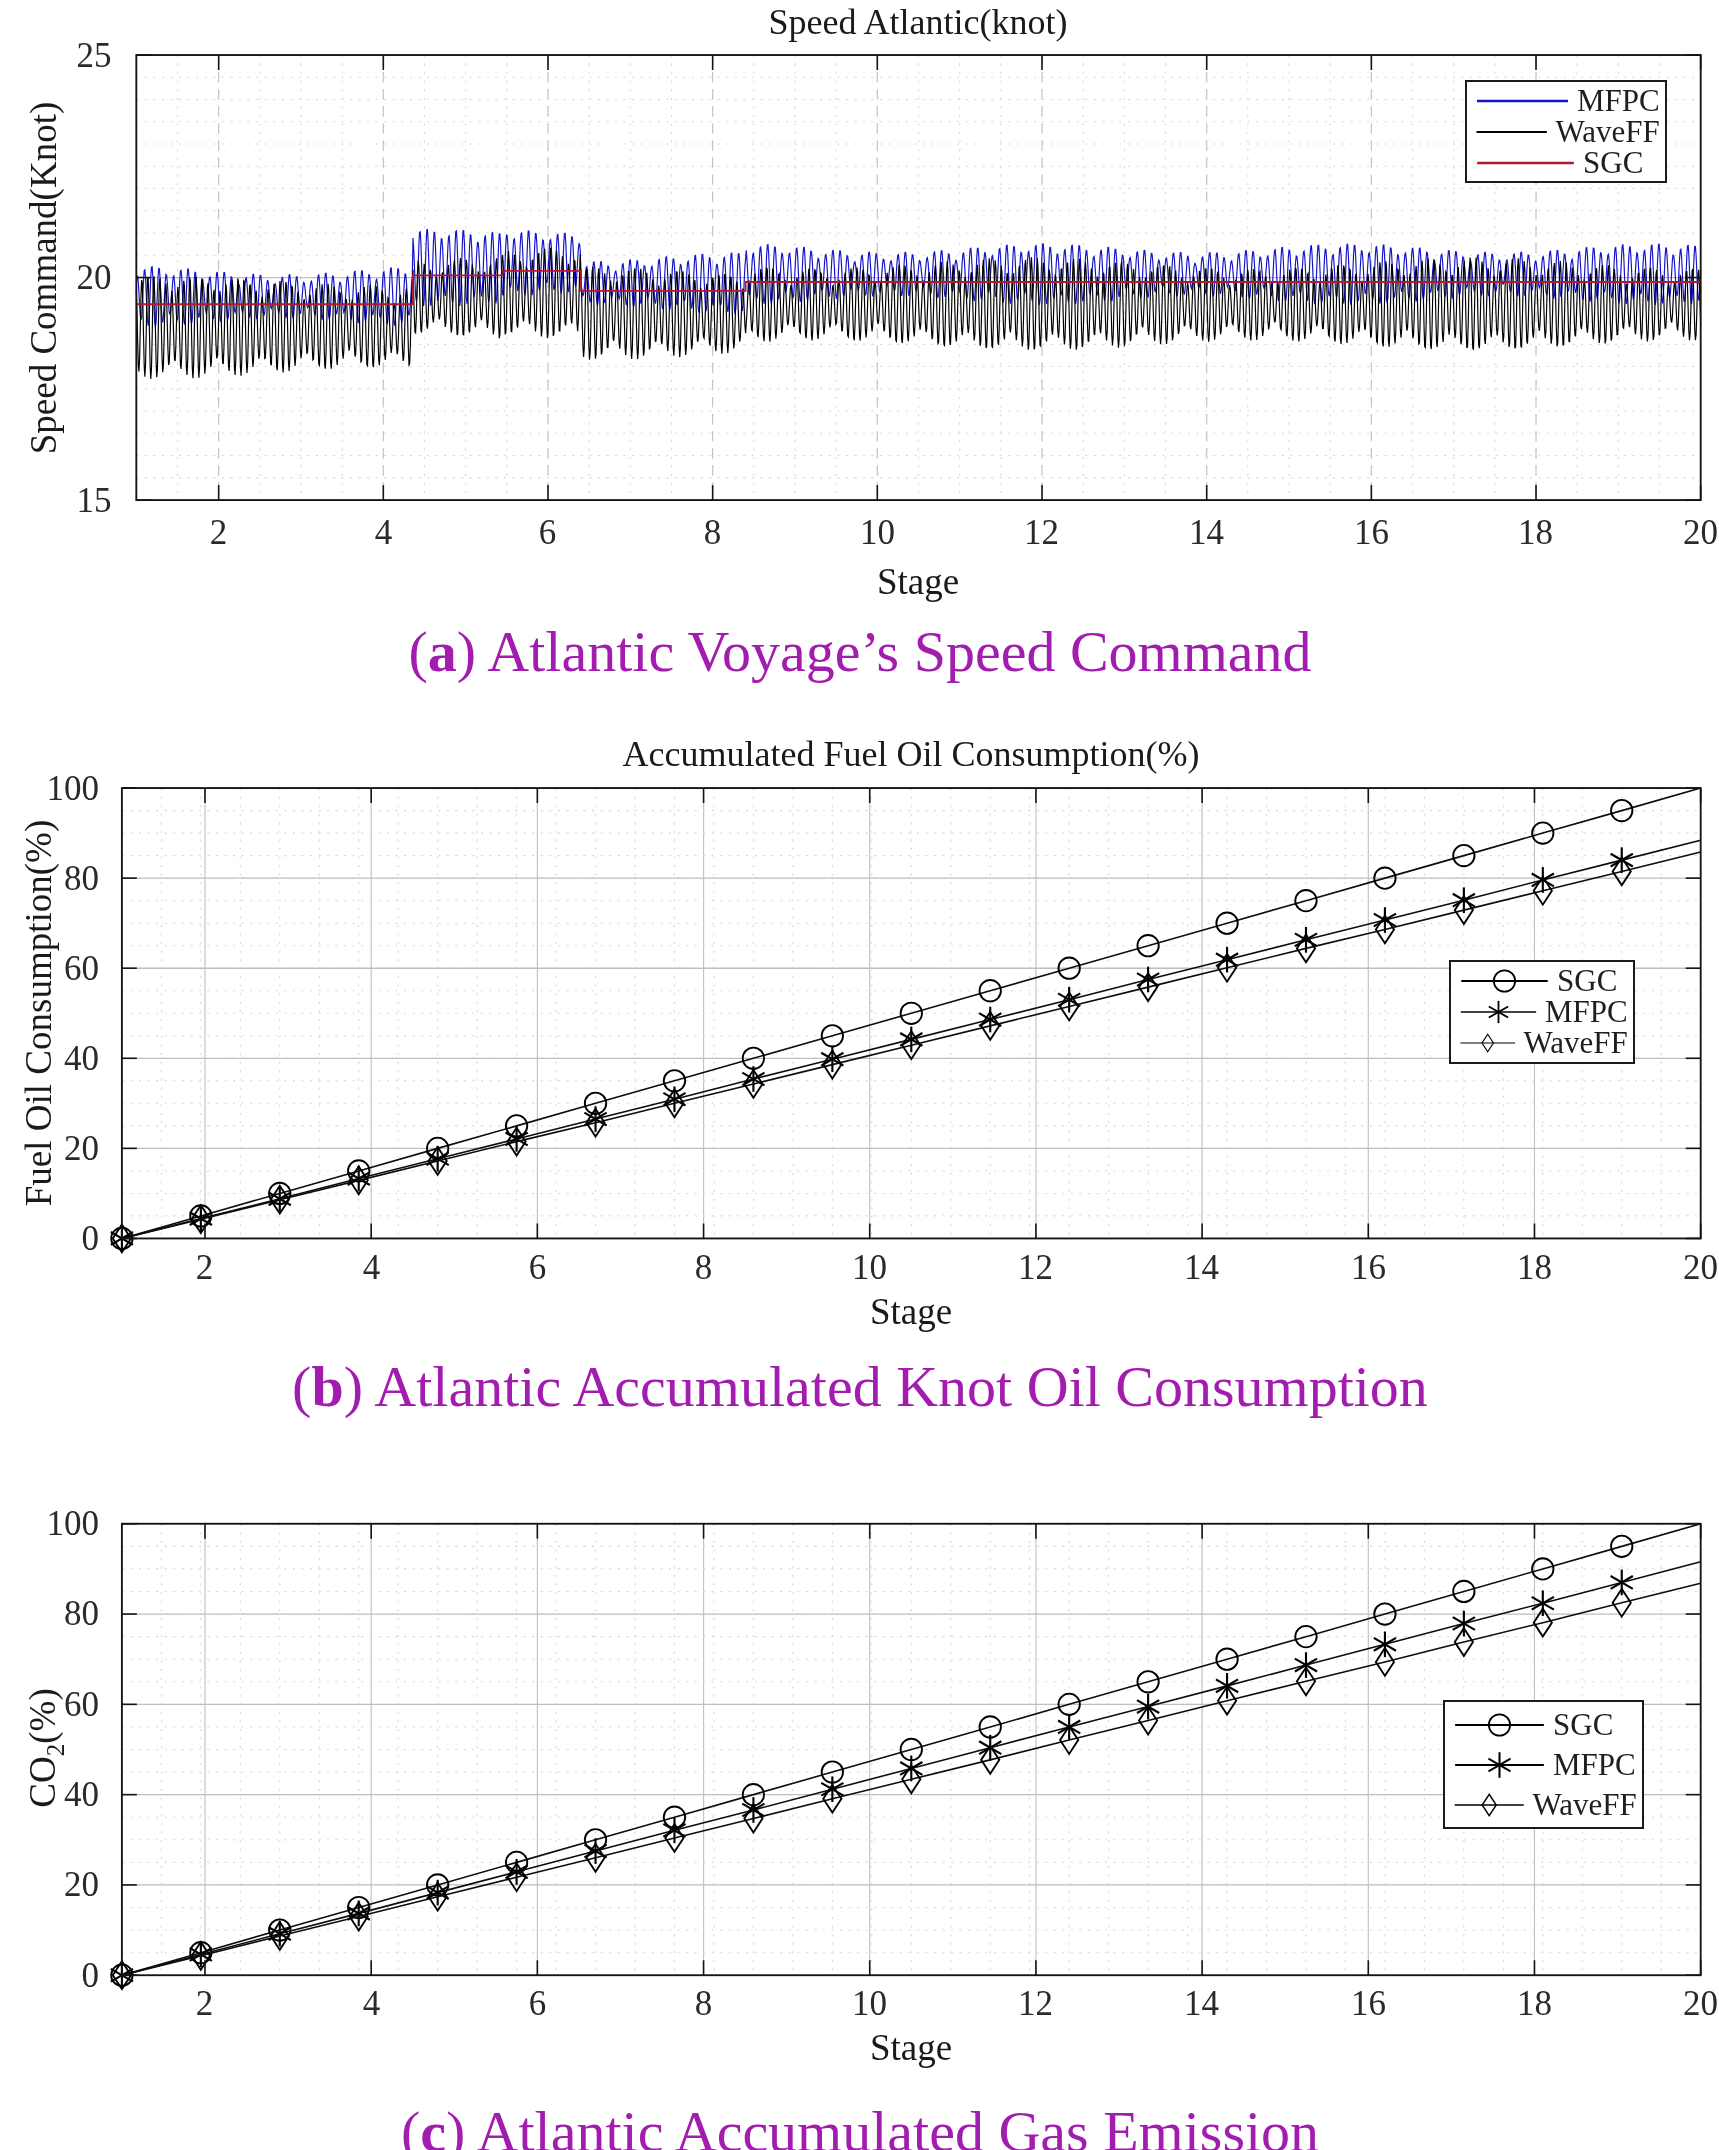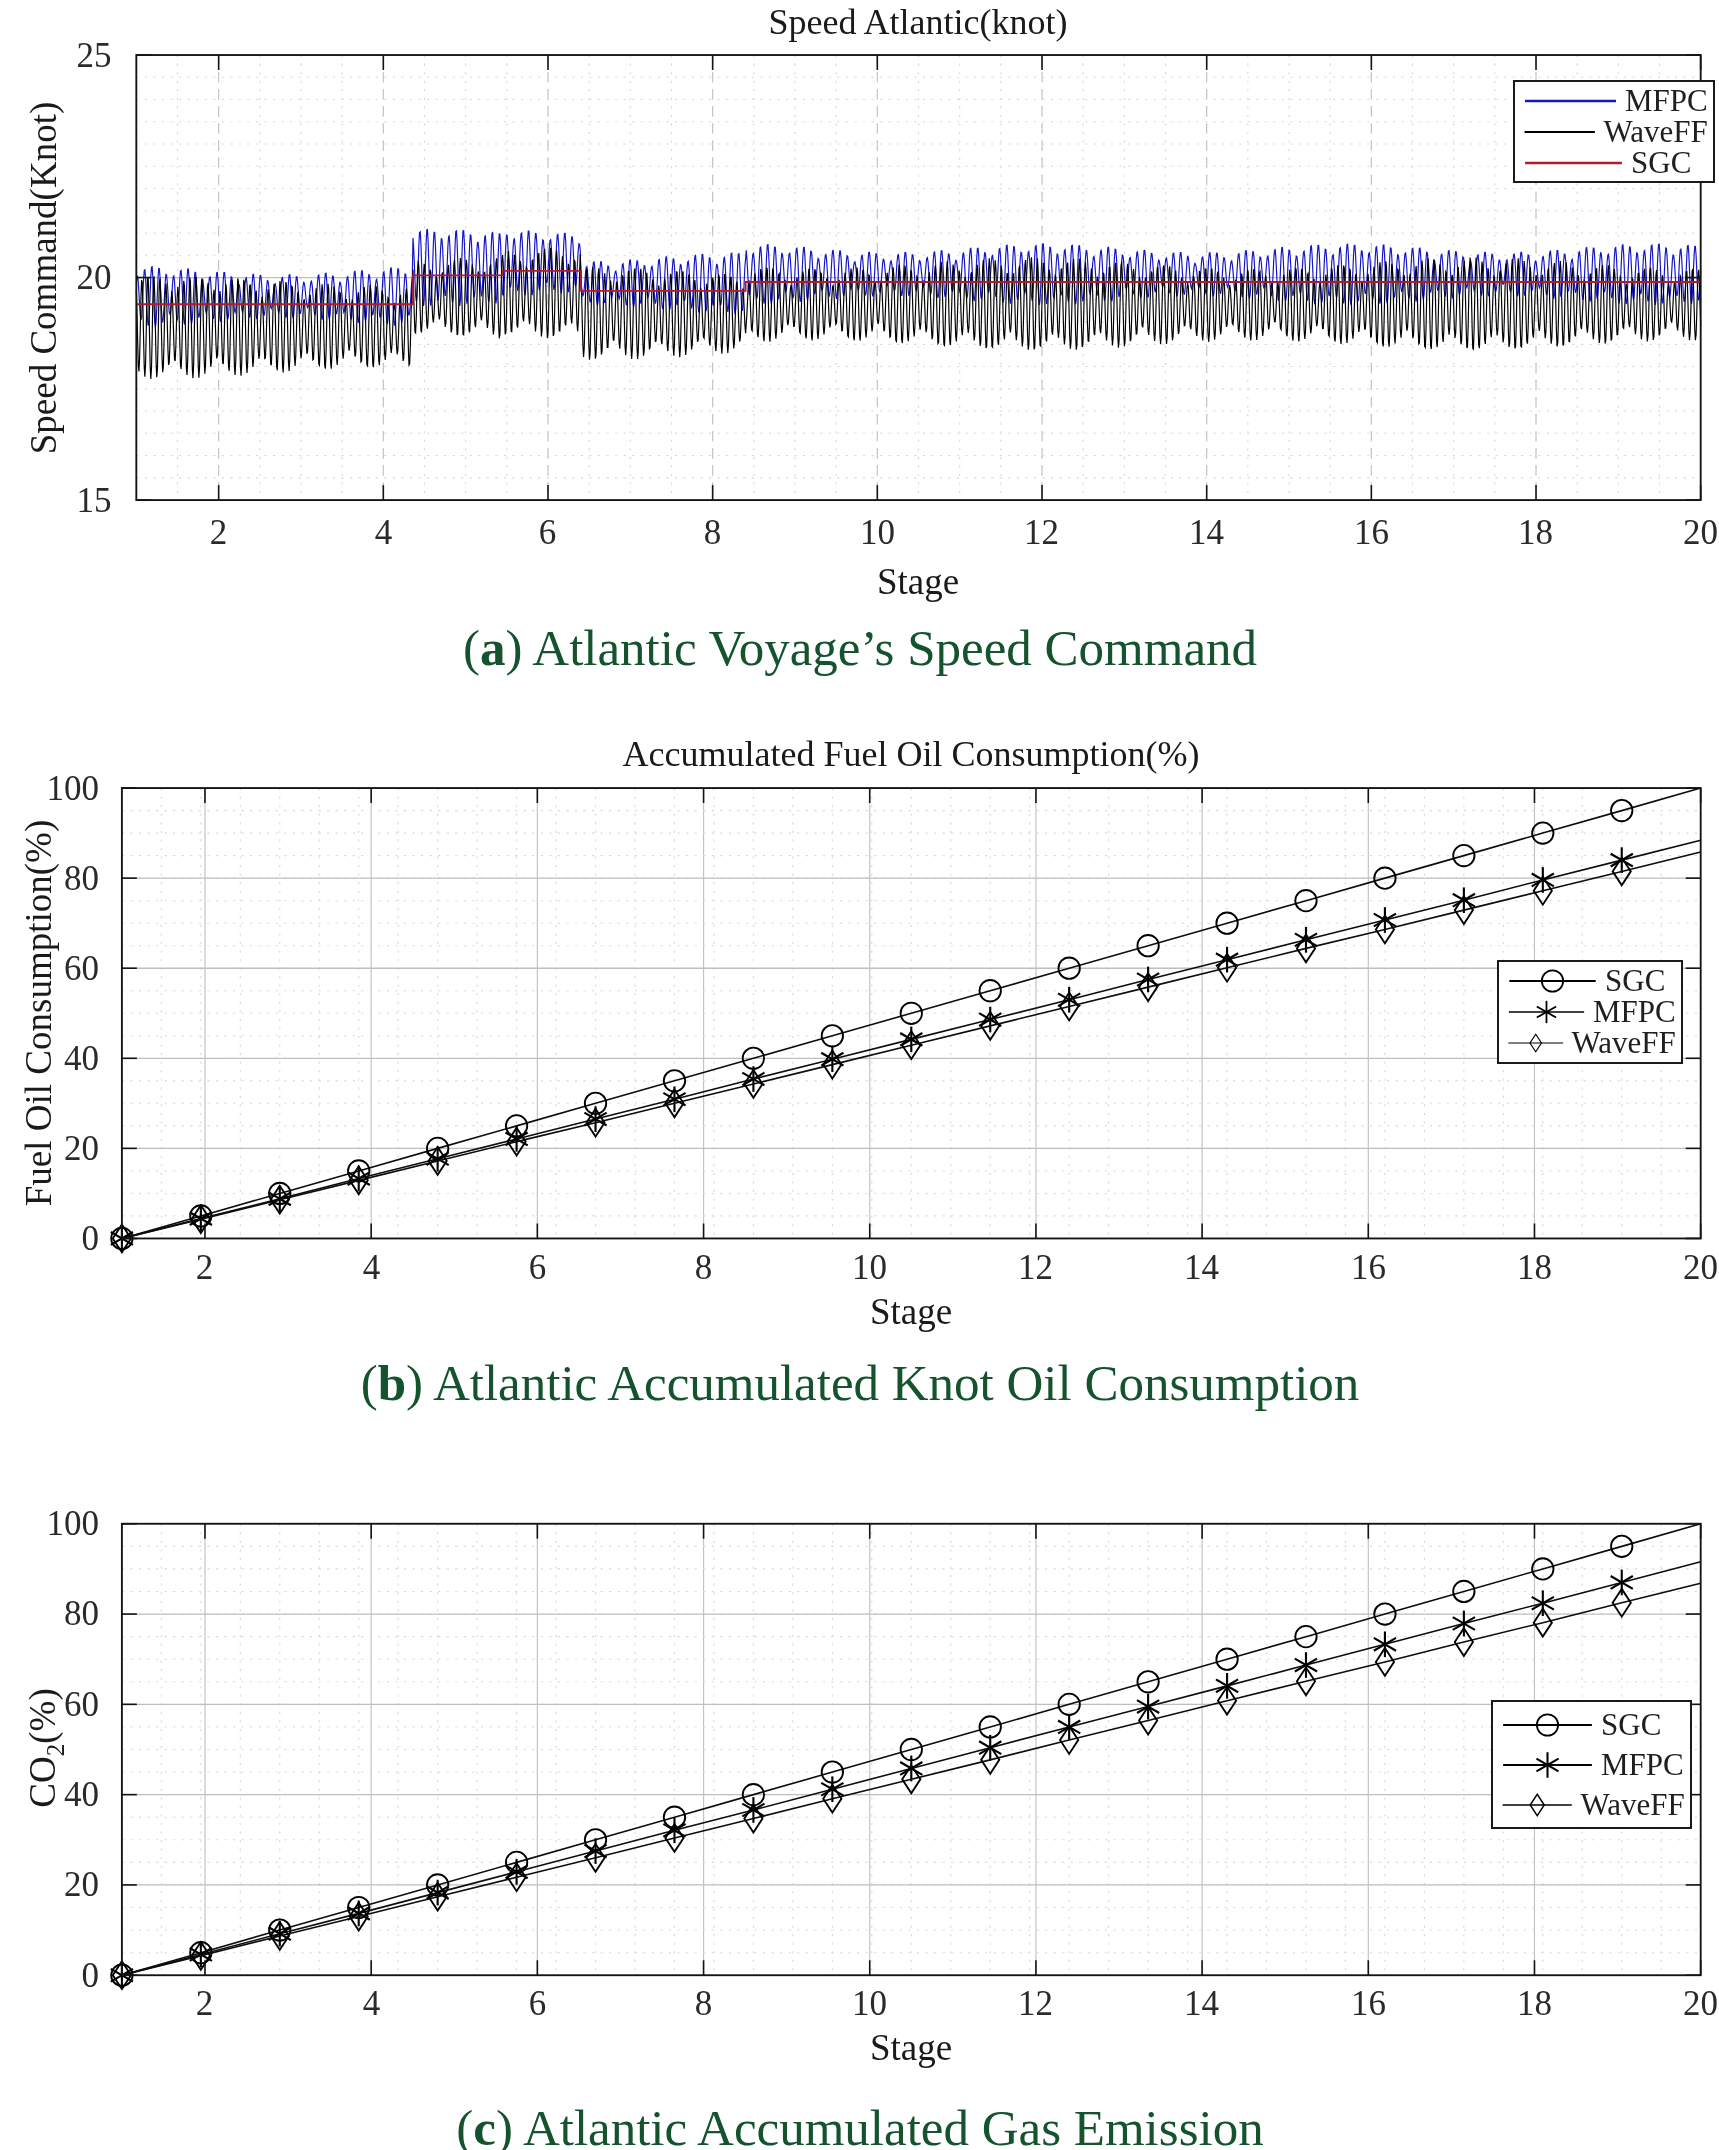--- a/index.html
+++ b/index.html
@@ -4,24 +4,24 @@
 <style>
   html,body{margin:0;padding:0;background:#ffffff;}
   body{width:1720px;height:2151px;position:relative;font-family:"Liberation Serif","DejaVu Serif",serif;color:#111;}
   #figure{position:absolute;left:0;top:0;width:1720px;height:2151px;background:#ffffff;overflow:hidden;}
   #plot-svg{position:absolute;left:0;top:0;}
   #labels{position:absolute;left:0;top:0;width:100%;height:100%;pointer-events:none;}
   .plot-title{position:absolute;transform:translateX(-50%);font-size:36px;line-height:1;white-space:nowrap;color:#1a1a1a;}
   .axis-xlabel{position:absolute;transform:translateX(-50%);font-size:37px;line-height:1;color:#1a1a1a;}
   .axis-ylabel{position:absolute;transform:translate(-50%,-50%) rotate(-90deg);font-size:37px;line-height:1;white-space:nowrap;color:#1a1a1a;}
   .axis-ylabel sub{font-size:0.68em;}
-  .caption{position:absolute;left:50%;transform:translateX(-50%);font-size:51px;line-height:1;white-space:nowrap;color:#14532d;}
+  .caption{position:absolute;left:50%;transform:translateX(-50%);font-size:58px;line-height:1;white-space:nowrap;color:#a21caf;}
   .caption b{font-weight:bold;}
   .tick-label{position:absolute;font-size:35px;line-height:43px;height:43px;color:#2a2a2a;}
-  .legend{position:absolute;background:#ffffff;border:2.1px solid #1a1a1a;box-sizing:border-box;padding:3.2px 5.3px 1.1px 7.5px;margin-left:48px;}
+  .legend{position:absolute;background:#ffffff;border:2.1px solid #1a1a1a;box-sizing:border-box;padding:3.2px 5.3px 1.1px 7.5px;}
   .legend-row{display:flex;align-items:center;}
   .legend-row .legend-label{font-size:31px;color:#1f1f1f;white-space:nowrap;padding-left:7.5px;}
 </style>
 </head>
 <body>
 
 <div id="figure">
   <svg id="plot-svg" width="1720" height="2151" viewBox="0 0 3219 4026" xmlns="http://www.w3.org/2000/svg">
       <g>
         <line x1="332.1" y1="103" x2="332.1" y2="936" stroke="#d7d7d7" stroke-width="2" stroke-dasharray="4 12"></line>

